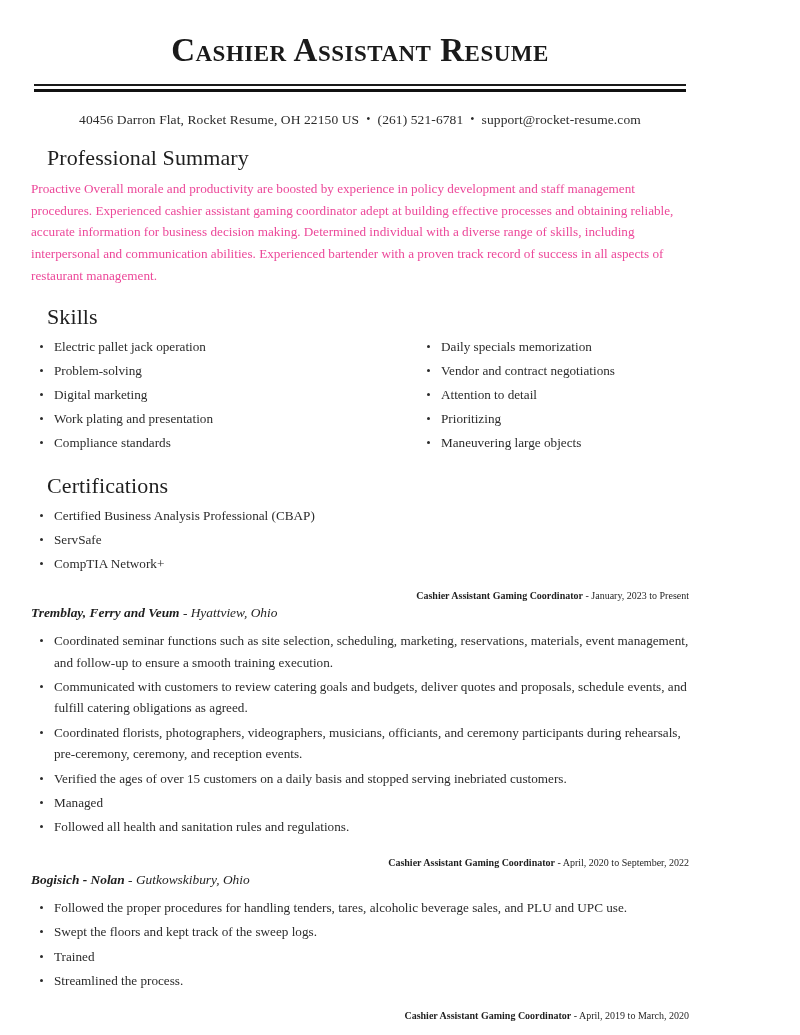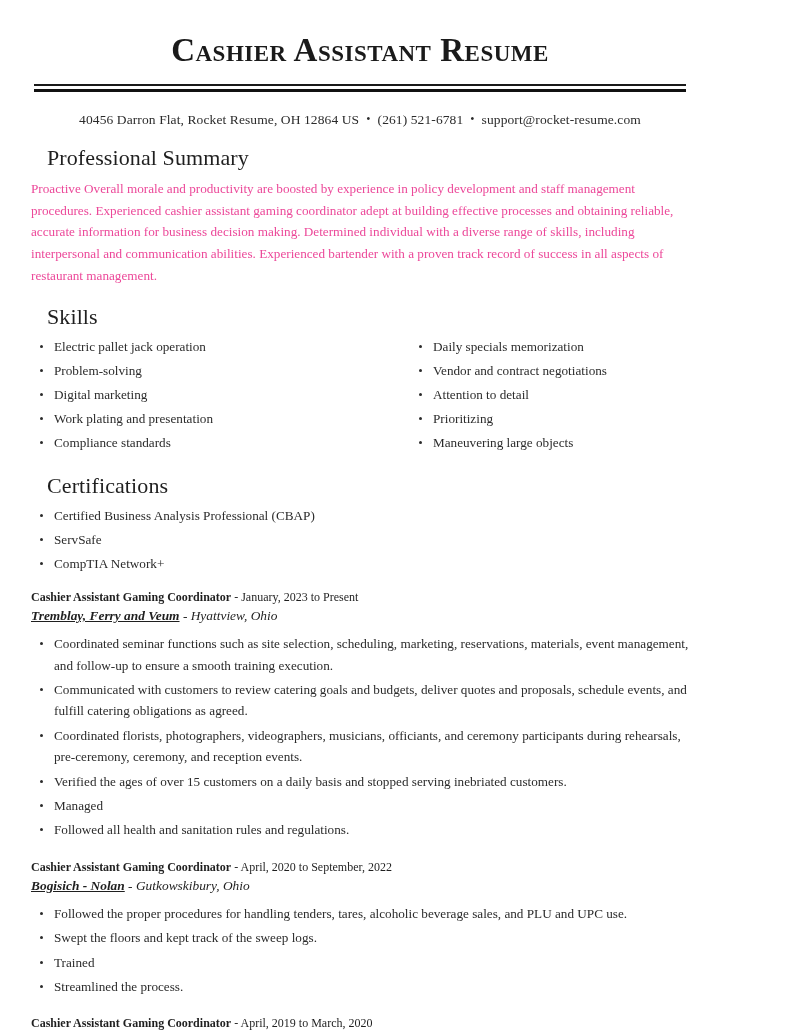--- a/index.html
+++ b/index.html
@@ -109,21 +109,21 @@
     top: 9px;
     width: 3.2px;
     height: 3.2px;
     border-radius: 50%;
     background: #2b2b2b;
   }
 
   
   .skills-cols {
     display: flex;
-    gap: 8px;
+    gap: 16px;
     margin-top: 2px;
   }
   .skills-cols .col {
     flex: 0 0 50%;
     box-sizing: border-box;
   }
   .skills-cols .col:last-child {
     padding-left: 42px;
   }
 
@@ -135,43 +135,43 @@
   .work-section {
     margin-top: 14px;
   }
   .job {
     margin-top: 0;
   }
   .job + .job {
     margin-top: 17px;
   }
   .job-title-line {
-    font-size: 12px;
+    font-size: 10px;
     line-height: 1.5;
     color: #1f1f1f;
+    text-align: right;
   }
   .job-title-line .jt {
     font-weight: 700;
   }
   .job-title-line .jdash {
     font-weight: 400;
   }
   .job-title-line .jdate {
     font-weight: 400;
   }
   .job-company-line {
     font-size: 13.4px;
     line-height: 1.5;
     color: #1f1f1f;
     margin-bottom: 7px;
   }
   .job-company-line .co {
     font-weight: 700;
     font-style: italic;
-    text-decoration: underline;
   }
   .job-company-line .cdash {
     font-style: normal;
     font-weight: 400;
   }
   .job-company-line .loc {
     font-style: italic;
     font-weight: 400;
   }
   .job ul.blist > li {
@@ -185,21 +185,21 @@
 
   <h1 class="doc-title">Cashier Assistant Resume</h1>
 
   <div class="rules">
     <div class="rule-thin"></div>
     <div class="rule-gap"></div>
     <div class="rule-thick"></div>
   </div>
 
   <div class="contact">
-    <span>40456 Darron Flat, Rocket Resume, OH 12864 US</span><span class="sep">•</span><span>(261) 521-6781</span><span class="sep">•</span><span>support@rocket-resume.com</span>
+    <span>40456 Darron Flat, Rocket Resume, OH 22150 US</span><span class="sep">•</span><span>(261) 521-6781</span><span class="sep">•</span><span>support@rocket-resume.com</span>
   </div>
 
   <div class="section">
     <h2 class="section-title">Professional Summary</h2>
     <p class="summary-text">Proactive Overall morale and productivity are boosted by experience in policy development and staff management procedures. Experienced cashier assistant gaming coordinator adept at building effective processes and obtaining reliable, accurate information for business decision making. Determined individual with a diverse range of skills, including interpersonal and communication abilities. Experienced bartender with a proven track record of success in all aspects of restaurant management.</p>
   </div>
 
   <div class="section">
     <h2 class="section-title">Skills</h2>
     <div class="skills-cols">

